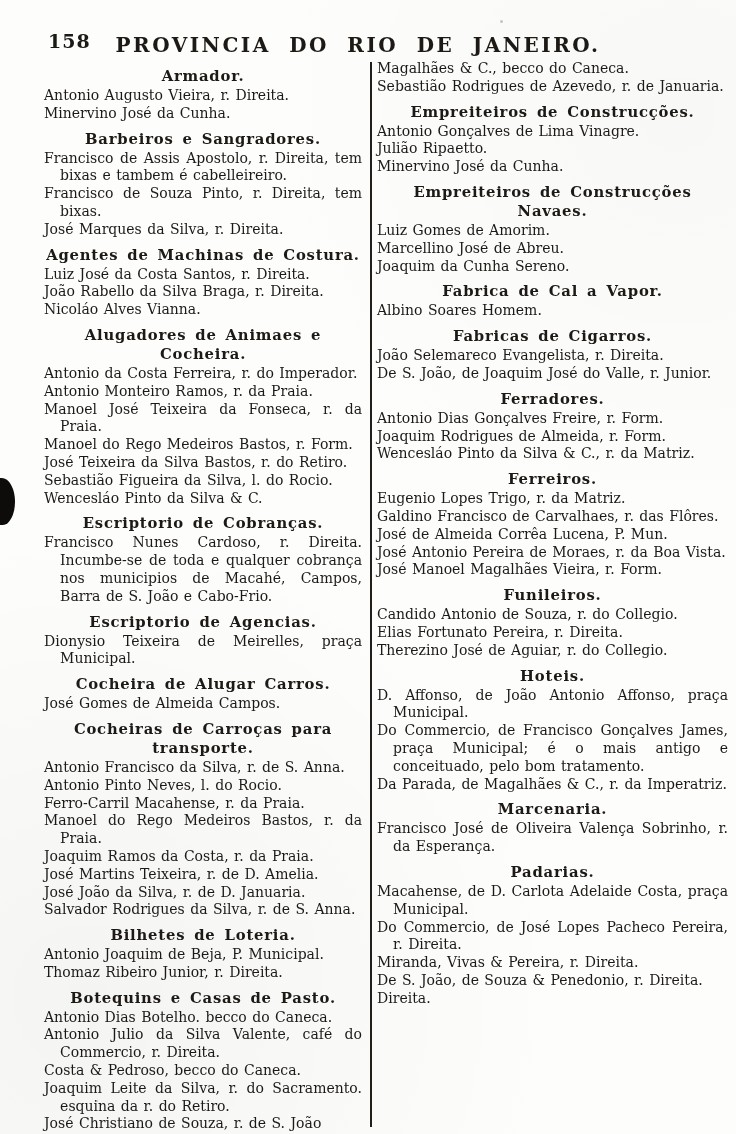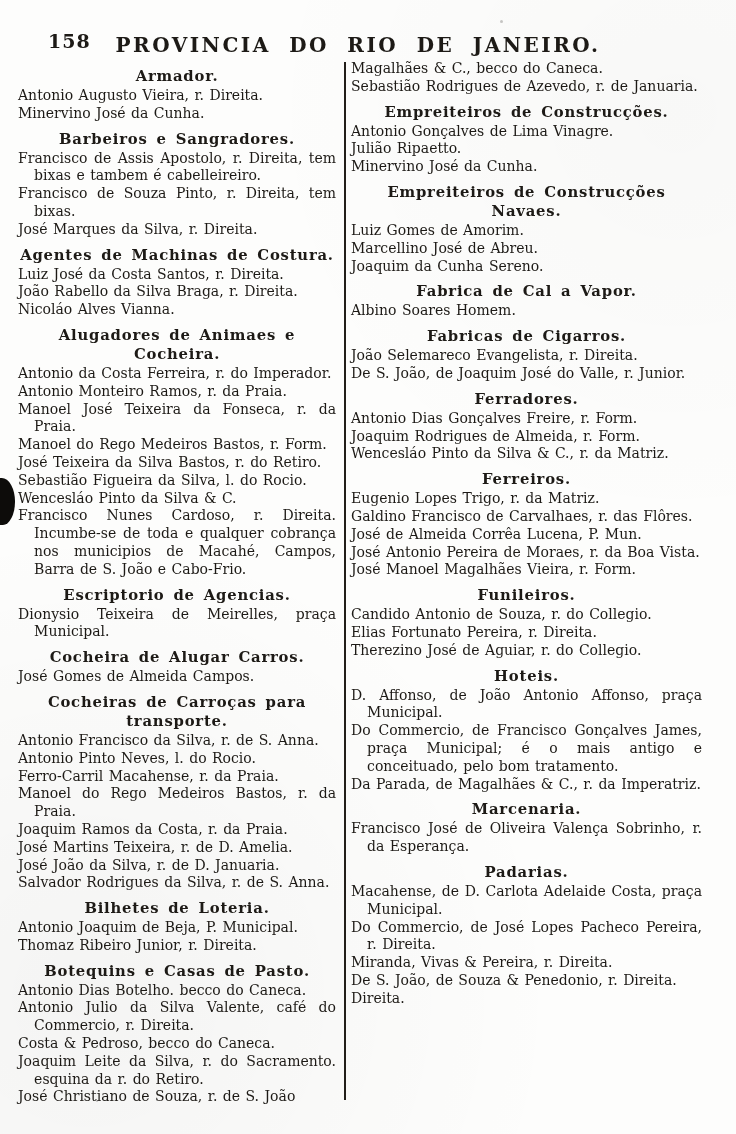--- a/index.html
+++ b/index.html
@@ -54,21 +54,21 @@
     left: 0;
     width: 736px;
     display: flex;
     align-items: stretch;
   }
   .col {
     box-sizing: border-box;
   }
   .col-left {
     width: 326px;
-    margin-left: 18px;
+    margin-left: 44px;
     padding-right: 8px;
   }
   .col-divider {
     width: 2px;
     background: #221e19;
     margin: 2px 0 6px 0;
   }
   .col-right {
     width: 360px;
     padding-left: 5px;
@@ -140,20 +140,21 @@
           <h3 class="sec-heading">Alugadores de Animaes e Cocheira.</h3>
           <p class="entry">Antonio da Costa Ferreira, r. do Imperador.</p>
           <p class="entry">Antonio Monteiro Ramos, r. da Praia.</p>
           <p class="entry">Manoel José Teixeira da Fonseca, r. da Praia.</p>
           <p class="entry">Manoel do Rego Medeiros Bastos, r. Form.</p>
           <p class="entry">José Teixeira da Silva Bastos, r. do Retiro.</p>
           <p class="entry">Sebastião Figueira da Silva, l. do Rocio.</p>
           <p class="entry">Wencesláo Pinto da Silva &amp; C.</p>
         </section>
         <section class="dir-section">
+          <h3 class="sec-heading">Escriptorio de Cobranças.</h3>
           <p class="entry">Francisco Nunes Cardoso, r. Direita. Incumbe-se de toda e qualquer cobrança nos municipios de Macahé, Campos, Barra de S. João e Cabo-Frio.</p>
         </section>
         <section class="dir-section">
           <h3 class="sec-heading">Escriptorio de Agencias.</h3>
           <p class="entry">Dionysio Teixeira de Meirelles, praça Municipal.</p>
         </section>
         <section class="dir-section">
           <h3 class="sec-heading">Cocheira de Alugar Carros.</h3>
           <p class="entry">José Gomes de Almeida Campos.</p>
         </section>

